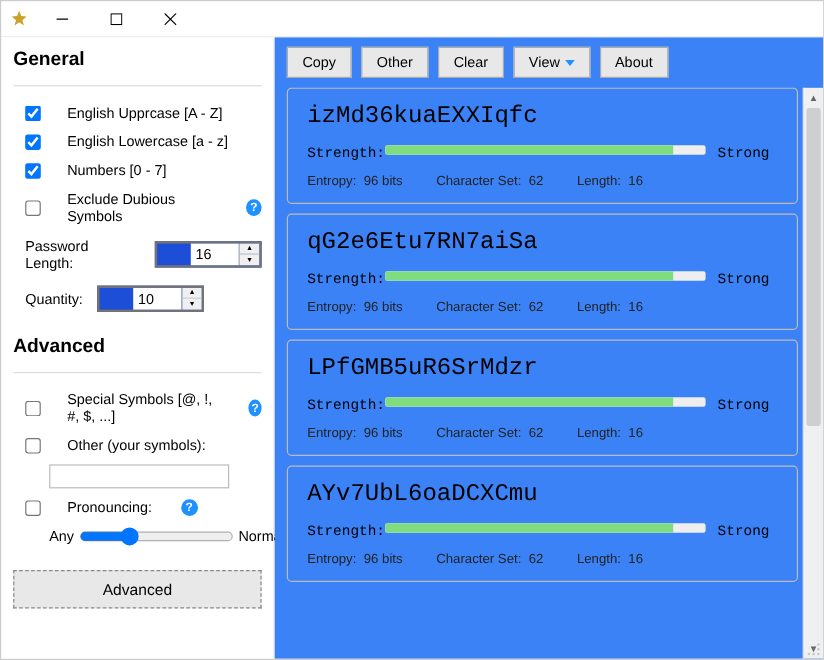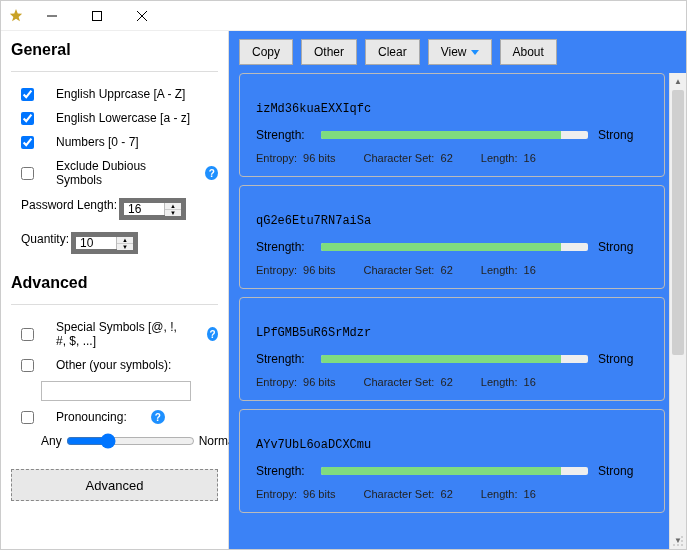--- a/index.html
+++ b/index.html
@@ -10,44 +10,44 @@
 .titlebar .title { font-size: 12px; flex: 1; }
 .win-controls { display: flex; }
 .win-btn { width: 45px; height: 28px; display: flex; align-items: center; justify-content: center; cursor: pointer; }
 .body { flex: 1; display: flex; overflow: hidden; }
 .sidebar { width: 228px; border-right: 1px solid #ddd; padding: 6px 10px 10px 10px; display: flex; flex-direction: column; gap: 4px; }
 .section-title { font-size: 16px; font-weight: 600; margin: 4px 0 6px 0; }
 .divider { border: none; border-top: 1px solid #ddd; margin: 2px 0 8px 0; }
 .check-row { display: flex; align-items: center; gap: 22px; margin: 3px 0 3px 10px; font-size: 12px; }
 .check-row input[type="checkbox"] { width: 13px; height: 13px; }
 .help-icon { display: inline-flex; width: 14px; height: 14px; border-radius: 50%; background: #1e90ff; color: #fff; font-size: 10px; font-weight: bold; align-items: center; justify-content: center; margin-left: 2px; cursor: pointer; }
-.field-row { display: flex; gap: 2px; margin: 4px 0 4px 10px; font-size: 12px; }
-.spinner { display: flex; align-items: stretch; border: 5px solid #737373; height: 22px; background: #1d4ed8; }
+.field-row { display: flex; align-items: center; gap: 12px; margin: 4px 0 4px 10px; font-size: 12px; }
+.spinner { display: flex; align-items: stretch; border: 2px solid #737373; height: 22px; background: #1d4ed8; padding-left: 28px; }
 .spinner input { border: none; width: 40px; padding: 0 4px; font-size: 12px; outline: none; }
 .spin-btns { display: flex; flex-direction: column; border-left: 1px solid #bbb; }
 .spin-btns div { width: 16px; height: 10px; display: flex; align-items: center; justify-content: center; font-size: 6px; background: #f0f0f0; cursor: pointer; border-bottom: 1px solid #ccc; }
 .spin-btns div:last-child { border-bottom: none; }
 .other-input { margin: 2px 0 2px 30px; width: 150px; height: 20px; border: 1px solid #bbb; padding: 0 4px; font-size: 12px; }
 .slider-row { display: flex; align-items: center; gap: 4px; margin: 2px 0 6px 30px; font-size: 12px; }
 .slider { flex: 1; }
 .generate-btn { margin-top: 10px; height: 32px; border: 1px dashed #888; background: #e8e8e8; font-size: 13px; cursor: pointer; }
 
 .main { flex: 1; display: flex; flex-direction: column; background: #3b82f6; position: relative; }
 .toolbar { padding: 8px 10px; display: flex; gap: 8px; }
 .tb-btn { border: 1px solid #aaa; background: #e8e8e8; padding: 5px 12px; font-size: 12px; cursor: pointer; display: flex; align-items: center; gap: 4px; }
 .caret-down { width: 0; height: 0; border-left: 4px solid transparent; border-right: 4px solid transparent; border-top: 5px solid #1e90ff; }
 .results-wrap { flex: 1; display: flex; overflow: hidden; }
 .results { flex: 1; overflow-y: auto; padding: 0 4px 10px 10px; }
 .scrollbar { width: 17px; background: #f0f0f0; border-left: 1px solid #ddd; display: flex; flex-direction: column; }
 .sb-arrow { height: 17px; display: flex; align-items: center; justify-content: center; font-size: 8px; color: #666; cursor: pointer; }
 .sb-track { flex: 1; position: relative; }
 .sb-thumb { position: absolute; top: 0; left: 2px; right: 2px; height: 60%; background: #cfcfcf; border-radius: 2px; }
 .card { border: 1px solid #bbb; border-radius: 4px; padding: 12px 16px; margin-bottom: 8px; }
-.pw { font-family: "Courier New", monospace; font-size: 12px; margin-bottom: 12px; margin-top: 16px; }
-.strength-row { display: flex; align-items: center; gap: 10px; font-size: 12px; margin-bottom: 10px; }
+.pw { font-family: "Courier New", monospace; font-size: 20px; margin-bottom: 12px; }
+.strength-row { display: flex; align-items: flex-start; gap: 10px; font-size: 12px; margin-bottom: 10px; font-family: Liberation Mono, monospace; }
 .strength-row .label { width: 55px; }
 .bar { flex: 1; height: 8px; background: #eee; border-radius: 2px; overflow: hidden; }
 .bar-fill { height: 100%; background: #7fdc7f; }
 .strength-text { width: 50px; text-align: left; }
 .meta-row { display: flex; gap: 28px; font-size: 11px; color: #222; }
 .resize-grip { position: absolute; right: 2px; bottom: 2px; width: 12px; height: 12px; opacity: 0.4; }
 </style>
 </head>
 <body>
 

